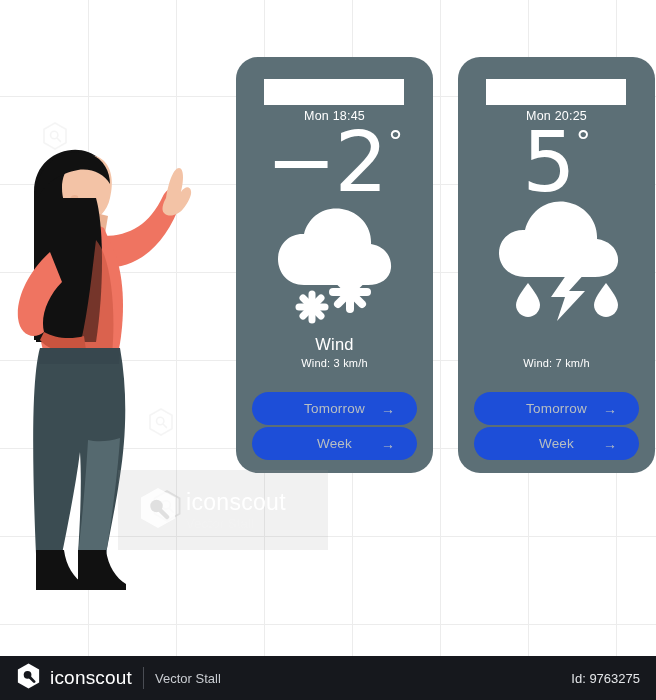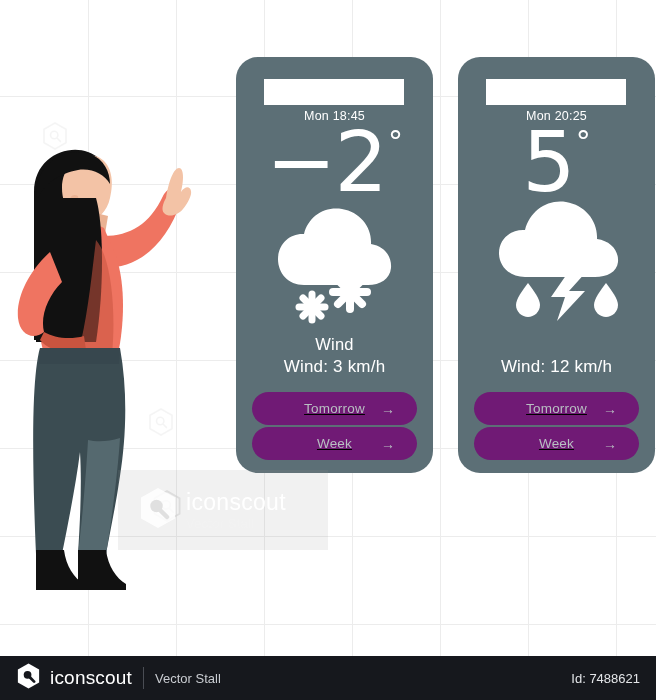--- a/index.html
+++ b/index.html
@@ -106,29 +106,29 @@
   #card-2 .wx-icon{ top:130px; }
 
   .cond{
     position:absolute; left:0; top:278px; width:100%;
     text-align:center; color:#ffffff;
     font-size:16.5px; letter-spacing:.2px;
   }
   .wind{
     position:absolute; left:0; top:300px; width:100%;
     text-align:center; color:#ffffff;
-    font-size:17px; letter-spacing:.2px;
+    font-size:11px; letter-spacing:.2px;
   }
 
   .pill{
     position:absolute; left:16px;
     width:165px; height:33px;
-    background:#701a75;
+    background:#1d4ed8;
     border-radius:17px;
-    display:flex; align-items:center; justify-content:center;text-decoration:underline;
+    display:flex; align-items:center; justify-content:center;
   }
   .pill-1{ top:335px; }
   .pill-2{ top:370px; }
   .pill-label{
     color:#b8bfc2;
     font-size:13.5px;
     letter-spacing:.2px;
   }
   .pill-arrow{
     position:absolute; right:22px; top:50%;
@@ -315,21 +315,21 @@
         <path d="M38 90 C22 90 12 79 12 66 C12 52 24 42 38 43 C43 24 60 12 79 15 C98 18 111 34 110 52 C124 54 132 64 131 75 C130 85 120 90 108 90 Z" fill="#ffffff"></path>
 
         <path d="M82 84 L100 84 L82 104 L98 104 L70 134 L78 110 L64 110 Z" fill="#ffffff"></path>
 
         <path d="M41 96 C47 104 53 112 53 118 C53 125 47 130 41 130 C35 130 29 125 29 118 C29 112 35 104 41 96 Z" fill="#ffffff"></path>
 
         <path d="M119 96 C125 104 131 112 131 118 C131 125 125 130 119 130 C113 130 107 125 107 118 C107 112 113 104 119 96 Z" fill="#ffffff"></path>
       </svg>
     </div>
 
-    <div class="wind">Wind: 12 km/h</div>
+    <div class="wind">Wind: 7 km/h</div>
 
     <div class="pill pill-1">
       <span class="pill-label">Tomorrow</span>
       <span class="pill-arrow">→</span>
     </div>
     <div class="pill pill-2">
       <span class="pill-label">Week</span>
       <span class="pill-arrow">→</span>
     </div>
   </div>
@@ -357,14 +357,14 @@
         <path d="M20 2 37 11.5v21L20 42 3 32.5v-21z" fill="#ffffff"></path>
         <circle cx="18.5" cy="20" r="6.2" fill="#16181d"></circle>
         <path d="M22.5 24.5 L29 31" stroke="#16181d" stroke-width="4.5" stroke-linecap="round"></path>
       </svg>
     </span>
     <span class="brand">iconscout</span>
   </span>
   <span class="divider"></span>
   <span class="author">Vector Stall</span>
   <span class="spacer"></span>
-  <span class="idtxt">Id: 7488621</span>
+  <span class="idtxt">Id: 9763275</span>
 </div>
 
 </body></html>

